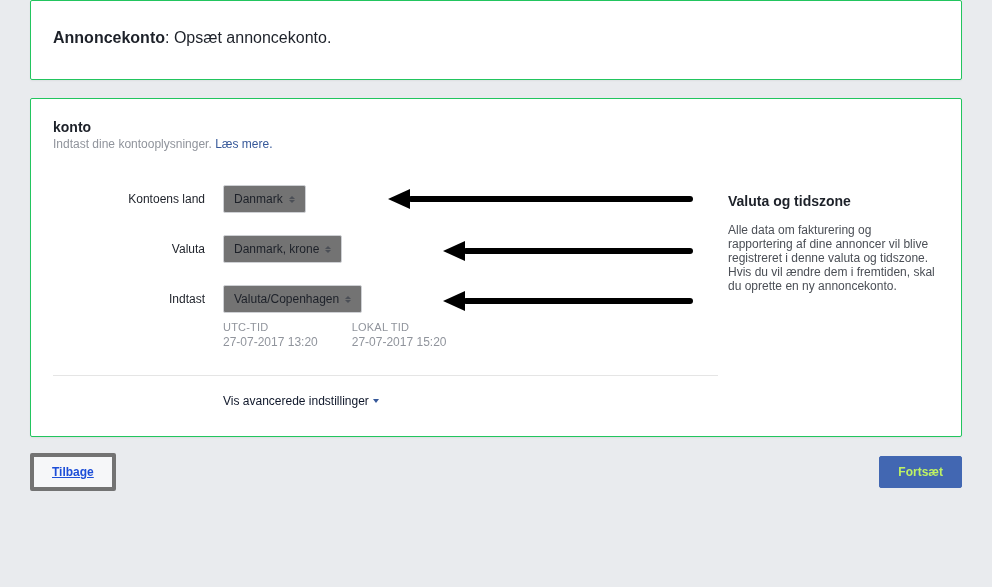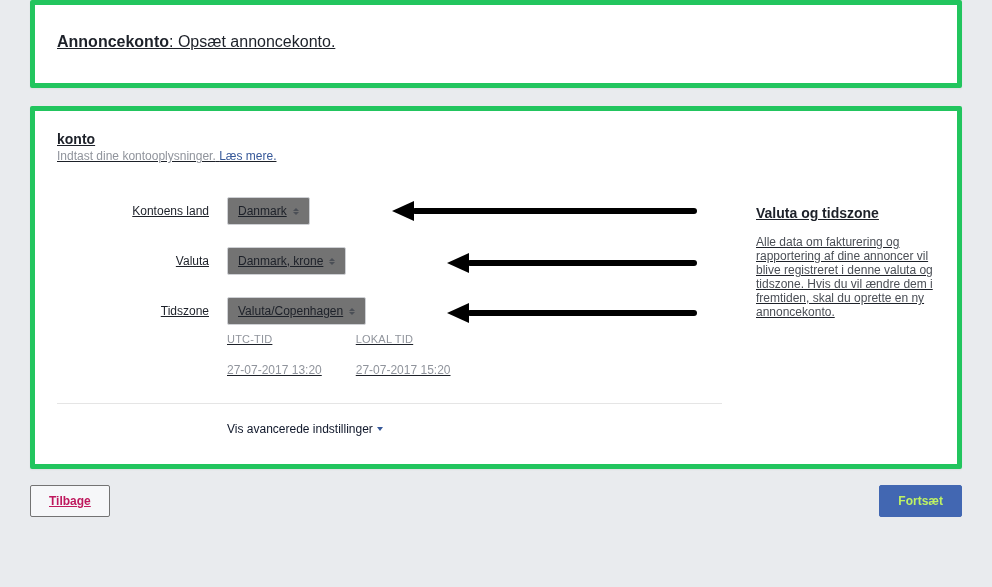--- a/index.html
+++ b/index.html
@@ -6,42 +6,41 @@
   html, body { width: 992px; height: 587px; }
   body {
     background: #e9ebee;
     font-family: Helvetica, Arial, sans-serif;
     font-size: 12px;
     color: #1d2129;
     padding: 0 30px;
   }
   .card {
     background: #fff;
-    border: 5px solid #22c55e;
+    border: 1px solid #22c55e;
     border-radius: 2px;
     box-shadow: 0 1px 2px rgba(0,0,0,0.05);
-    text-decoration: underline;
   }
   .header-card {
     margin-top: 0;
     padding: 28px 22px 32px 22px;
   }
   .header-title { font-size: 16px; }
   .header-title b { font-weight: bold; }
   .header-title .sub { font-weight: normal; color: #1d2129; }
   .main-card {
     margin-top: 18px;
     padding: 20px 22px 28px 22px;
     position: relative;
   }
   .section-title { font-size: 14px; font-weight: bold; color: #1d2129; }
   .section-sub { color: #90949c; margin-top: 2px; font-size: 12px; }
   .section-sub a { color: #365899; text-decoration: none; cursor: pointer; }
 
-  .body-row { display: flex; margin-top: 34px; gap: 24px; }
+  .body-row { display: flex; margin-top: 34px; }
   .form-col { flex: 0 0 665px; position: relative; }
   .side-col { flex: 1; padding-left: 10px; }
 
   .side-title { font-size: 14px; font-weight: bold; color: #1d2129; margin-top: 8px; }
   .side-text { margin-top: 14px; color: #4b4f56; font-size: 12px; line-height: 14px; }
 
   .form-row { display: flex; align-items: center; margin-bottom: 22px; position: relative; }
   .form-label {
     flex: 0 0 170px;
     text-align: right;
@@ -72,21 +71,21 @@
     content: "";
     width: 0; height: 0;
     border-left: 3px solid transparent;
     border-right: 3px solid transparent;
   }
   .sort-icon::before { border-bottom: 3px solid #4b4f56; }
   .sort-icon::after  { border-top: 3px solid #4b4f56; }
 
   .time-row { display: flex; margin-left: 170px; gap: 34px; margin-top: -6px; }
   .time-block .tlabel { font-size: 11px; color: #90949c; letter-spacing: 0.2px; }
-  .time-block .tval { font-size: 12px; color: #90949c; margin-top: 18px; }
+  .time-block .tval { font-size: 12px; color: #90949c; margin-top: 2px; }
 
   .divider { height: 1px; background: #e5e5e5; margin: 26px 0 18px 0; }
 
   .adv-link {
     margin-left: 170px;
     color: #0f172a;
     font-size: 12px;
     cursor: pointer;
     display: inline-flex;
     align-items: center;
@@ -110,22 +109,22 @@
   .btn {
     font-size: 12px;
     font-weight: bold;
     padding: 8px 18px;
     border-radius: 2px;
     cursor: pointer;
     font-family: inherit;
   }
   .btn-secondary {
     background: #f6f7f9;
-    border: 1px solid #737373;
-    color: #be185d;
+    border: 4px solid #737373;
+    color: #1d4ed8;
     text-decoration: underline;
   }
   .btn-primary {
     background: #4267b2;
     border: 1px solid #4267b2;
     color: #bef264;
   }
 
   
   .arrow {
@@ -179,21 +178,21 @@
 
       <div class="form-row">
         <div class="form-label">Valuta</div>
         <button class="select-btn">
           <span>Danmark, krone</span>
           <span class="sort-icon"></span>
         </button>
       </div>
 
       <div class="form-row" style="margin-bottom:14px">
-        <div class="form-label">Tidszone</div>
+        <div class="form-label">Indtast</div>
         <button class="select-btn">
           <span>Valuta/Copenhagen</span>
           <span class="sort-icon"></span>
         </button>
       </div>
 
       <div class="time-row">
         <div class="time-block">
           <div class="tlabel">UTC-TID</div>
           <div class="tval">27-07-2017 13:20</div>

